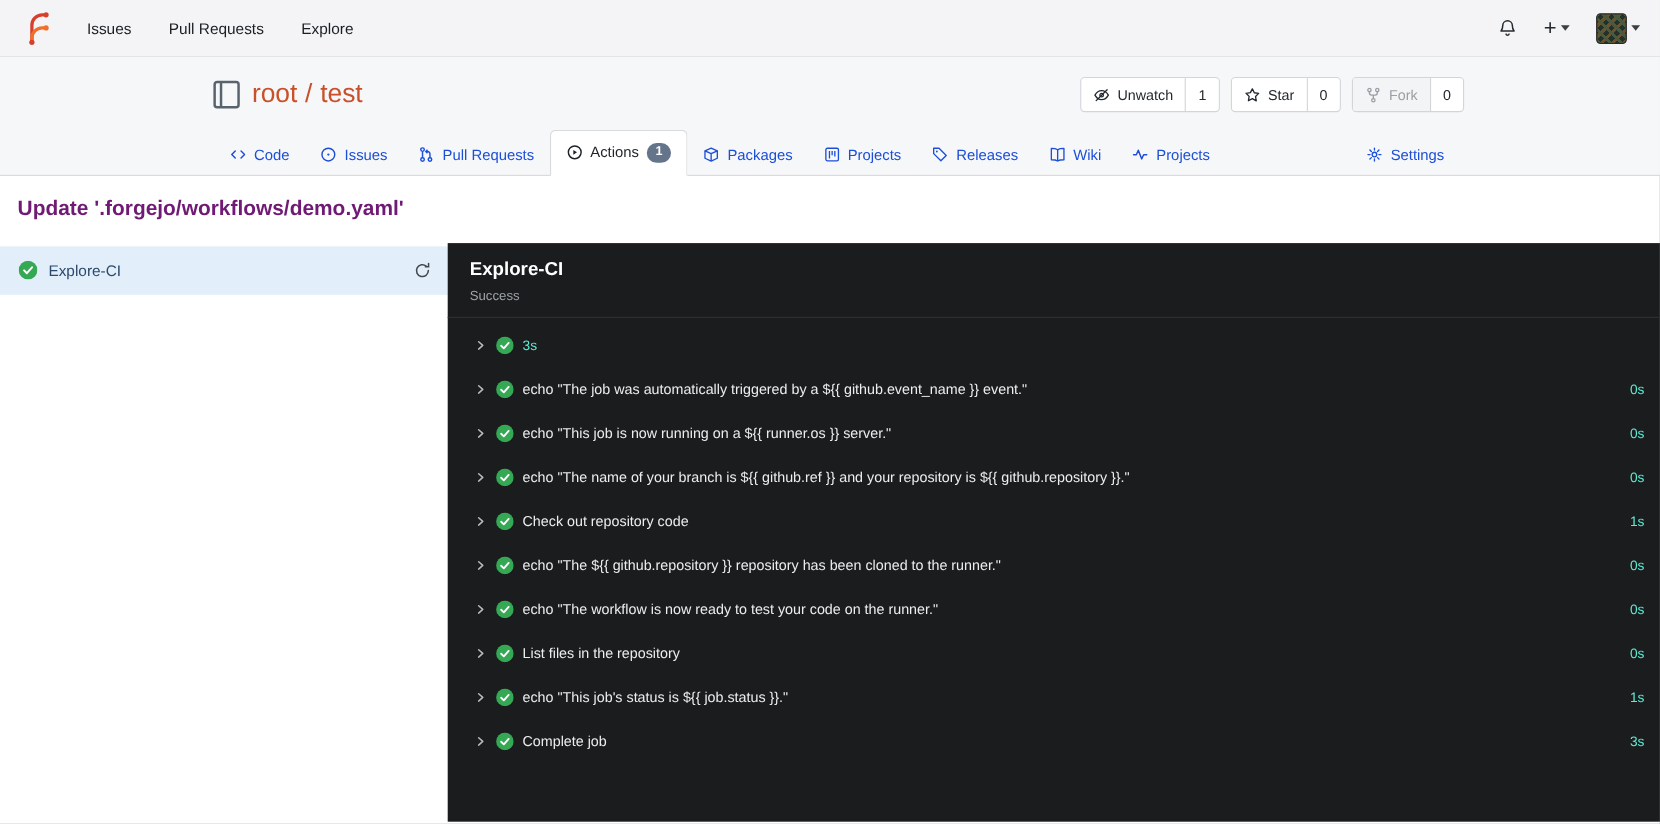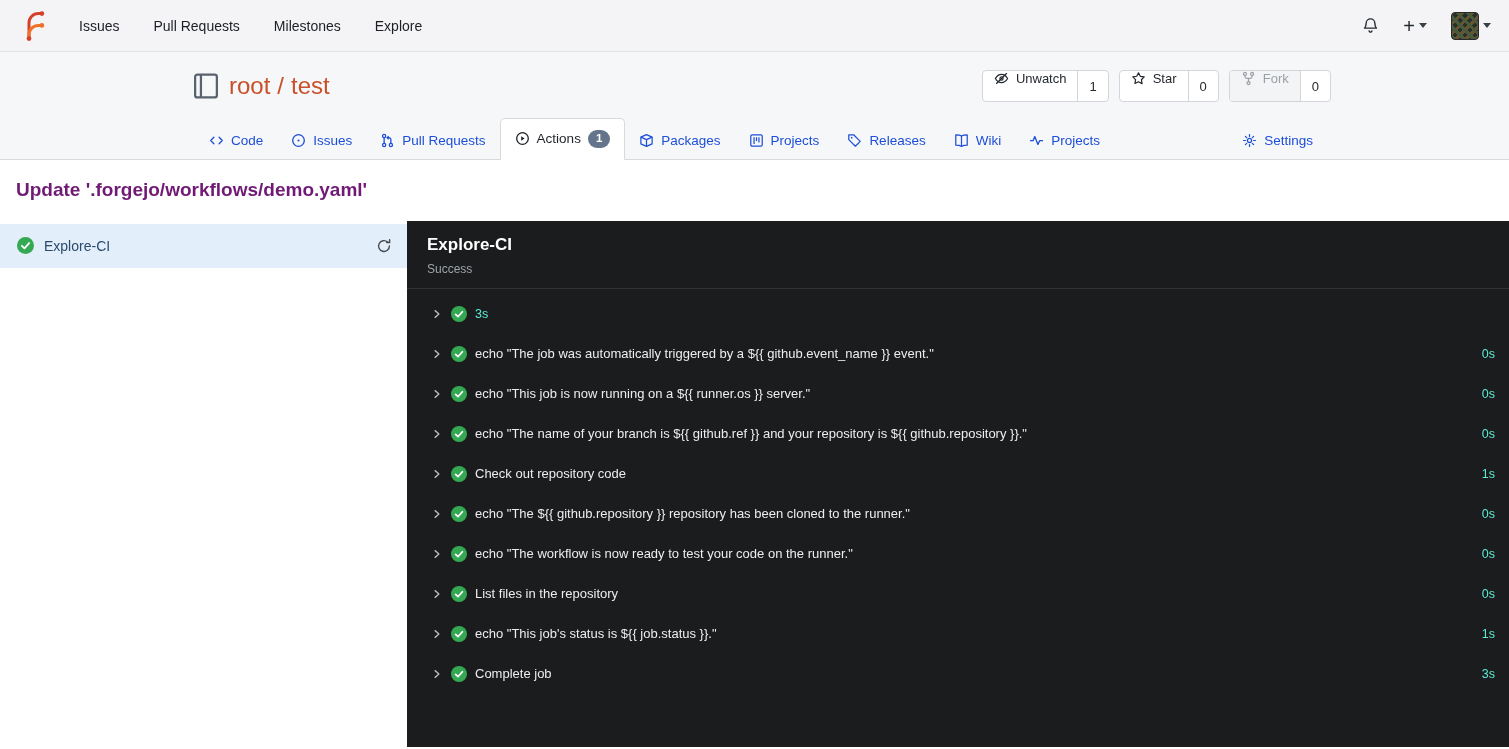--- a/index.html
+++ b/index.html
@@ -35,21 +35,21 @@
   .container { width:1140px; margin:0 auto; }
   .repo-title-row { display:flex; align-items:center; }
   .repo-icon { color:#59636e; margin-right:8px; cursor:pointer; }
   .repo-name { font-size:24px; color:#c9502a; display:flex; align-items:baseline; gap:7px; }
   .repo-name span { cursor:pointer; }
   .repo-actions { margin-left:auto; display:flex; gap:10px; }
   .btn-group {
     display:flex; align-items:stretch; height:32px; background:#fff;
     border:1px solid #d3d5d9; border-radius:4px; overflow:hidden; font-size:13px; color:#24292f;
   }
-  .btn-main { display:flex; align-items:flex-start; gap:7px; padding:0 11px; cursor:pointer; }
+  .btn-main { display:flex; align-items:center; gap:7px; padding:0 11px; cursor:pointer; }
   .btn-count { display:flex; align-items:center; padding:0 11px; border-left:1px solid #d3d5d9; cursor:pointer; }
   .btn-group.disabled .btn-main { color:#9aa0a6; background:#f3f4f5; cursor:default; }
 
   
   .tabs { display:flex; align-items:flex-end; margin-top:16px; padding:0 4px; }
   .tab {
     display:flex; align-items:center; gap:7px; padding:11px 14px; font-size:13.5px;
     color:#1d4ed8; cursor:pointer; white-space:nowrap;
   }
   .tab.active {
@@ -99,21 +99,20 @@
       <path d="M8 22V9.5A7.5 7.5 0 0 1 15.5 2h1" stroke="#d5402c" stroke-width="2.4" stroke-linecap="round"></path>
       <path d="M8 22v-3a7.5 7.5 0 0 1 7.5-7.5h1" stroke="#f0702a" stroke-width="2.4" stroke-linecap="round"></path>
       <circle cx="18.3" cy="2" r="1.9" fill="#d5402c"></circle>
       <circle cx="18.3" cy="11.5" r="1.9" fill="#f0702a"></circle>
       <circle cx="8" cy="22" r="1.9" fill="#d5402c"></circle>
     </svg>
   </div>
   <div class="nav-links">
     <a class="nav-link">Issues</a>
     <a class="nav-link">Pull Requests</a>
-    <a class="nav-link">Milestones</a>
     <a class="nav-link">Explore</a>
   </div>
   <div class="nav-right">
     <div class="icon-btn">
       <span>
         <svg viewBox="0 0 16 16" width="17" height="17" fill="none" stroke="#24292f" stroke-width="1.3" stroke-linecap="round" stroke-linejoin="round">
           <path d="M8 1.8a4.1 4.1 0 0 0-4.1 4.1c0 3.1-1.5 4.6-1.5 4.6h11.2s-1.5-1.5-1.5-4.6A4.1 4.1 0 0 0 8 1.8z"></path>
           <path d="M6.7 13.2a1.35 1.35 0 0 0 2.6 0"></path>
         </svg>
       </span>

